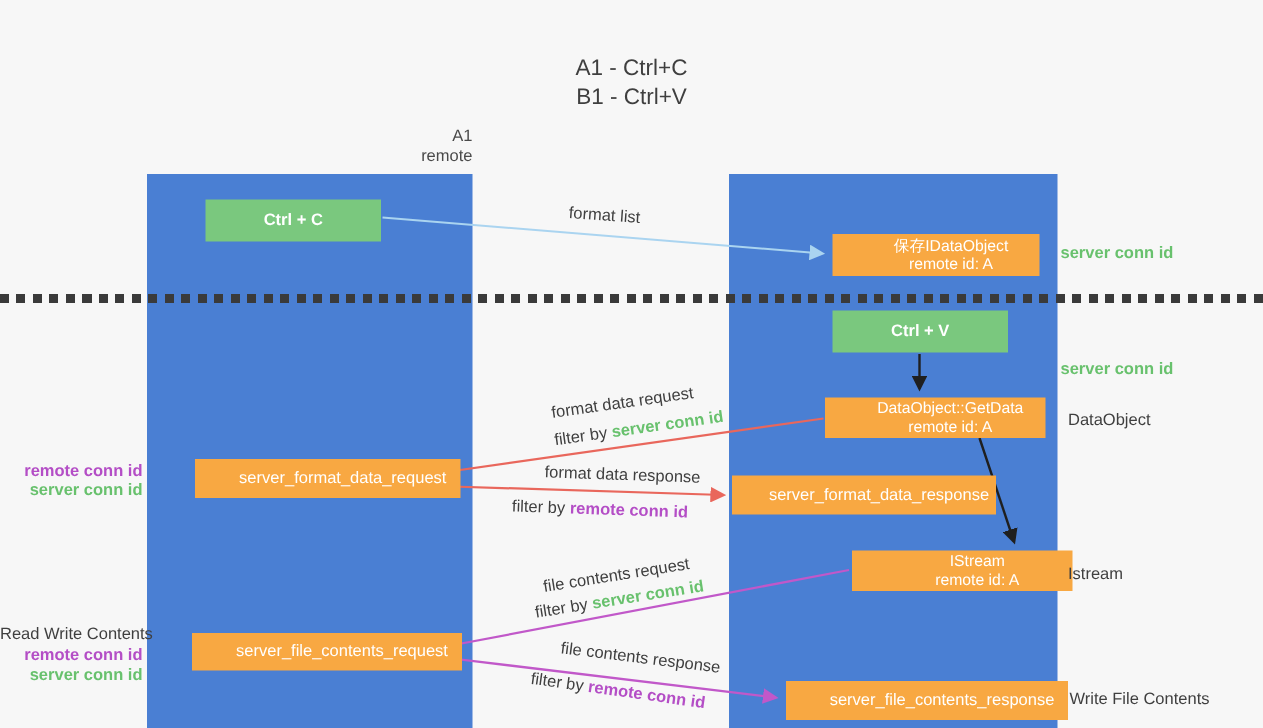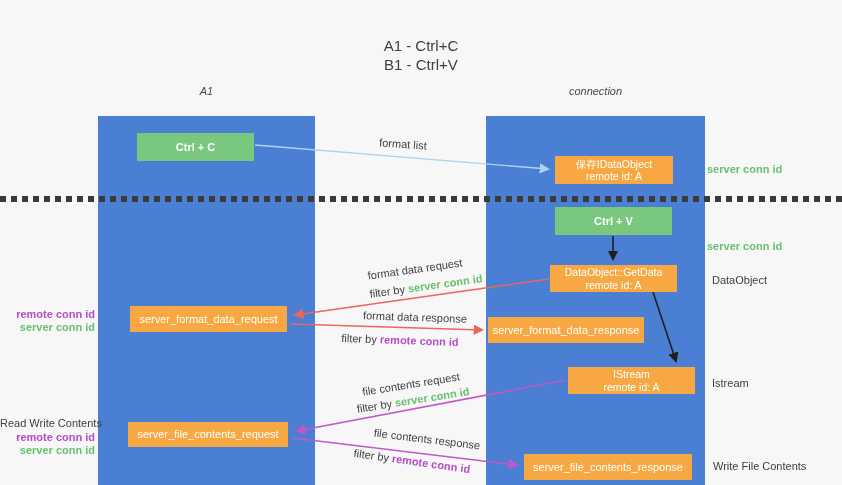--- a/index.html
+++ b/index.html
@@ -5,36 +5,36 @@
   html,body { margin:0; padding:0; background:#f7f7f7; }
   .canvas {
     position:relative; width:842px; height:485px; background:#f7f7f7;
     font-family:"Liberation Sans", sans-serif; overflow:hidden;margin-top:28px;
   }
   .title {
     position:absolute; top:8px; left:0; width:842px; text-align:center;
     font-size:15px; line-height:19px; color:#3f3f3f;
   }
   .colhead {
-    position:absolute; top:57px; text-align:center; font-size:11px;
-    line-height:13px; color:#4a4a4a;font-style:italic;
+    position:absolute; top:57px; text-align:right; font-size:11px;
+    line-height:13px; color:#4a4a4a;
   }
   .col { position:absolute; top:88px; height:373px; background:#4a7fd3; }
   .dashes {
     position:absolute; left:0; top:168px; width:842px; height:6px;
     background:repeating-linear-gradient(90deg,#3a3a3a 0 6px, transparent 6px 11px);
   }
   .node {
     position:absolute; display:flex; flex-direction:column; align-items:center;
     justify-content:center; color:#ffffff; font-size:11px; line-height:13px;
     text-align:center; white-space:nowrap;
   }
   .node.two { font-size:10.5px; line-height:12.5px; }
   .green  { background:#7ac87e;font-weight:bold; }
-  .orange { background:#f8a842; }
+  .orange { background:#f8a842;padding-left:20px; }
   .lbl { position:absolute; font-size:11px; line-height:12px; color:#3f3f3f; white-space:nowrap; }
   .lbl.right-align { text-align:right; left:0; width:95px; }
   .bold-green  { color:#68c16d; font-weight:bold; }
   .bold-purple { color:#b44ec6; font-weight:bold; }
   .arrow-lbl {
     position:absolute; font-size:11px; color:#3f3f3f; white-space:nowrap;
   }
   .arrows { position:absolute; left:0; top:0; pointer-events:none; }
   .strip { position:absolute; left:65px; top:477px; width:42px; height:8px; background:#4a7fd3; }
 </style>
@@ -43,23 +43,23 @@
 
 <div class="canvas">
 
   <div class="title">
     <div>A1 - Ctrl+C</div>
     <div>B1 - Ctrl+V</div>
   </div>
 
   <div class="colhead" style="left:98px;width:217px;">
     <div>A1</div>
+    <div>remote</div>
   </div>
   <div class="colhead" style="left:486px;width:219px;">
-    <div>connection</div>
   </div>
 
   <div class="col" style="left:98px;width:217px;"></div>
   <div class="col" style="left:486px;width:219px;"></div>
 
   <div class="dashes"></div>
 
   <svg class="arrows" width="842" height="485" viewBox="0 0 842 485">
     <defs>
       <marker id="m-blue" viewBox="0 0 10 10" refX="8" refY="5" markerWidth="8" markerHeight="8" orient="auto">

